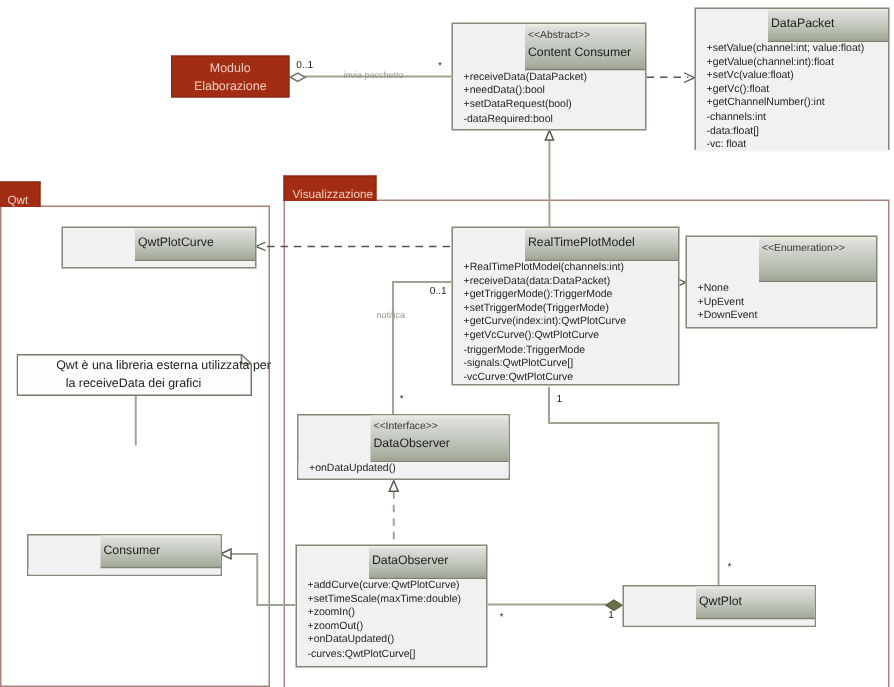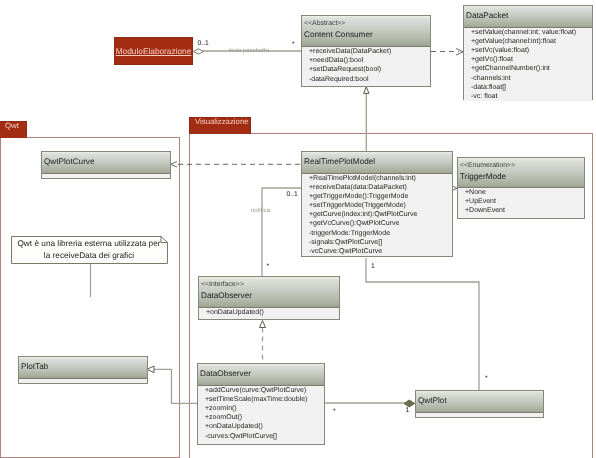--- a/index.html
+++ b/index.html
@@ -4,41 +4,41 @@
 <style>
   html,body{margin:0;padding:0;background:#fff;}
   body{width:596px;height:458px;position:relative;
        font-family:"Liberation Sans",sans-serif;overflow:hidden;
        -webkit-font-smoothing:antialiased;text-rendering:geometricPrecision;}
   *{-webkit-font-smoothing:antialiased;}
   .stage{position:absolute;left:0;top:0;width:596px;height:458px;background:#ffffff;}
 
   .pkg{position:absolute;border:1px solid #ad8179;box-sizing:border-box;background:transparent;}
   .pkg-tab{position:absolute;background:#a22d13;color:#f4cdc0;font-size:7.8px;
-           box-sizing:border-box;line-height:1;display:flex;align-items:flex-start;
+           box-sizing:border-box;line-height:1;display:flex;align-items:flex-end;
            padding-left:5px;border:1px solid #8c2b13;border-bottom:none;}
 
   .cls{position:absolute;border:1px solid #85897a;box-sizing:border-box;
        background:#f1f1f1;}
   .cls-hdr{background:linear-gradient(to bottom,#edf0e2 0%,#dcdeda 10%,#c4c9bf 50%,#a6ad9c 93%,#9aa18f 100%);
            box-sizing:border-box;border-bottom:1px solid #7b7f6c;
-           padding:3px 0 0 2px;}
+           padding:3px 0 0 2px;margin-left:48px;}
   .cls-sec{box-sizing:border-box;padding:0 0 0 7px;background:#f1f1f1;}
   .cls-sec + .cls-sec{border-top:1px solid transparent;
       background-image:repeating-linear-gradient(to right,#8c907c 0,#8c907c 1px,transparent 1px,transparent 2px);
       background-size:100% 1px;background-repeat:no-repeat;background-position:0 -1px;
       background-origin:border-box;background-clip:border-box;}
   .cls-name{font-size:8.2px;color:#1c1c1c;line-height:11px;}
   .stereo{font-size:6.9px;color:#3a3a33;line-height:9.5px;}
   .mem{font-size:7px;color:#24241f;line-height:9px;white-space:nowrap;}
 
   .redbox{position:absolute;background:#a22d13;border:1px solid #8c2b13;
           color:#f4cdc0;font-size:8.3px;box-sizing:border-box;
-          display:flex;flex-direction:row;align-items:center;justify-content:center;
-          line-height:12.5px;text-decoration:underline;}
+          display:flex;flex-direction:column;align-items:center;justify-content:center;
+          line-height:12.5px;}
 
   .note{position:absolute;box-sizing:border-box;}
   .note-txt{position:absolute;font-size:8.25px;color:#1c1c1c;text-align:center;
             line-height:12px;width:100%;}
 
   .lbl{position:absolute;font-size:6.8px;color:#232323;white-space:nowrap;line-height:8px;}
   .lbl-it{position:absolute;font-size:6px;color:#9a9c8c;white-space:nowrap;line-height:8px;}
   svg.edges{position:absolute;left:0;top:0;width:596px;height:458px;
             pointer-events:none;overflow:visible;}
 </style>
@@ -163,21 +163,21 @@
 
   <div class="cls" style="left:41px;top:151px;width:130px;height:28px;">
     <div class="cls-hdr" style="height:22px;padding-top:4px;">
       <div class="cls-name">QwtPlotCurve</div>
     </div>
     <div class="cls-sec" style="height:4px;"></div>
   </div>
 
   <div class="cls" style="left:18px;top:356px;width:130px;height:28px;">
     <div class="cls-hdr" style="height:22px;padding-top:4px;">
-      <div class="cls-name">PlotTab</div>
+      <div class="cls-name">Consumer</div>
     </div>
     <div class="cls-sec" style="height:4px;"></div>
   </div>
 
   <div class="cls" style="left:301px;top:151px;width:152px;height:106px;">
     <div class="cls-hdr" style="height:22px;padding-top:4px;">
       <div class="cls-name">RealTimePlotModel</div>
     </div>
     <div class="cls-sec">
       <div class="mem">+RealTimePlotModel(channels:int)</div>
@@ -190,21 +190,20 @@
     <div class="cls-sec">
       <div class="mem">-triggerMode:TriggerMode</div>
       <div class="mem">-signals:QwtPlotCurve[]</div>
       <div class="mem">-vcCurve:QwtPlotCurve</div>
     </div>
   </div>
 
   <div class="cls" style="left:457px;top:157px;width:128px;height:62px;">
     <div class="cls-hdr" style="height:30px;">
       <div class="stereo">&lt;&lt;Enumeration&gt;&gt;</div>
-      <div class="cls-name">TriggerMode</div>
     </div>
     <div class="cls-sec">
       <div class="mem">+None</div>
       <div class="mem">+UpEvent</div>
       <div class="mem">+DownEvent</div>
     </div>
   </div>
 
   <div class="cls" style="left:198px;top:276px;width:142px;height:44px;">
     <div class="cls-hdr" style="height:31px;">
@@ -237,21 +236,21 @@
       <div class="cls-name">QwtPlot</div>
     </div>
     <div class="cls-sec" style="height:4px;"></div>
   </div>
 
   <div class="note" style="left:11px;top:236px;width:156px;height:28px;">
     <svg width="158" height="30">
       <path d="M0.5 0.5 H150 L156.5 6.5 V27.5 H0.5 Z" fill="#fdfdfc" stroke="#77796a" stroke-width="1"></path>
       <path d="M150 0.5 V6.5 H156.5" fill="none" stroke="#77796a" stroke-width="1"></path>
     </svg>
-    <div class="note-txt" style="top:2px;">Qwt è una libreria esterna utilizzata per</div>
+    <div class="note-txt" style="top:2px;padding-left:20px;">Qwt è una libreria esterna utilizzata per</div>
     <div class="note-txt" style="top:14px;">la receiveData dei grafici</div>
   </div>
 
   <div class="lbl" style="left:197.5px;top:39.5px;">0..1</div>
   <div class="lbl-it" style="left:229px;top:47px;">invia pacchetto</div>
   <div class="lbl" style="left:292px;top:40.5px;">*</div>
   <div class="lbl" style="left:286.5px;top:191px;">0..1</div>
   <div class="lbl-it" style="left:251px;top:206.5px;">notifica</div>
   <div class="lbl" style="left:266.5px;top:262.5px;">*</div>
   <div class="lbl" style="left:371px;top:263px;">1</div>

